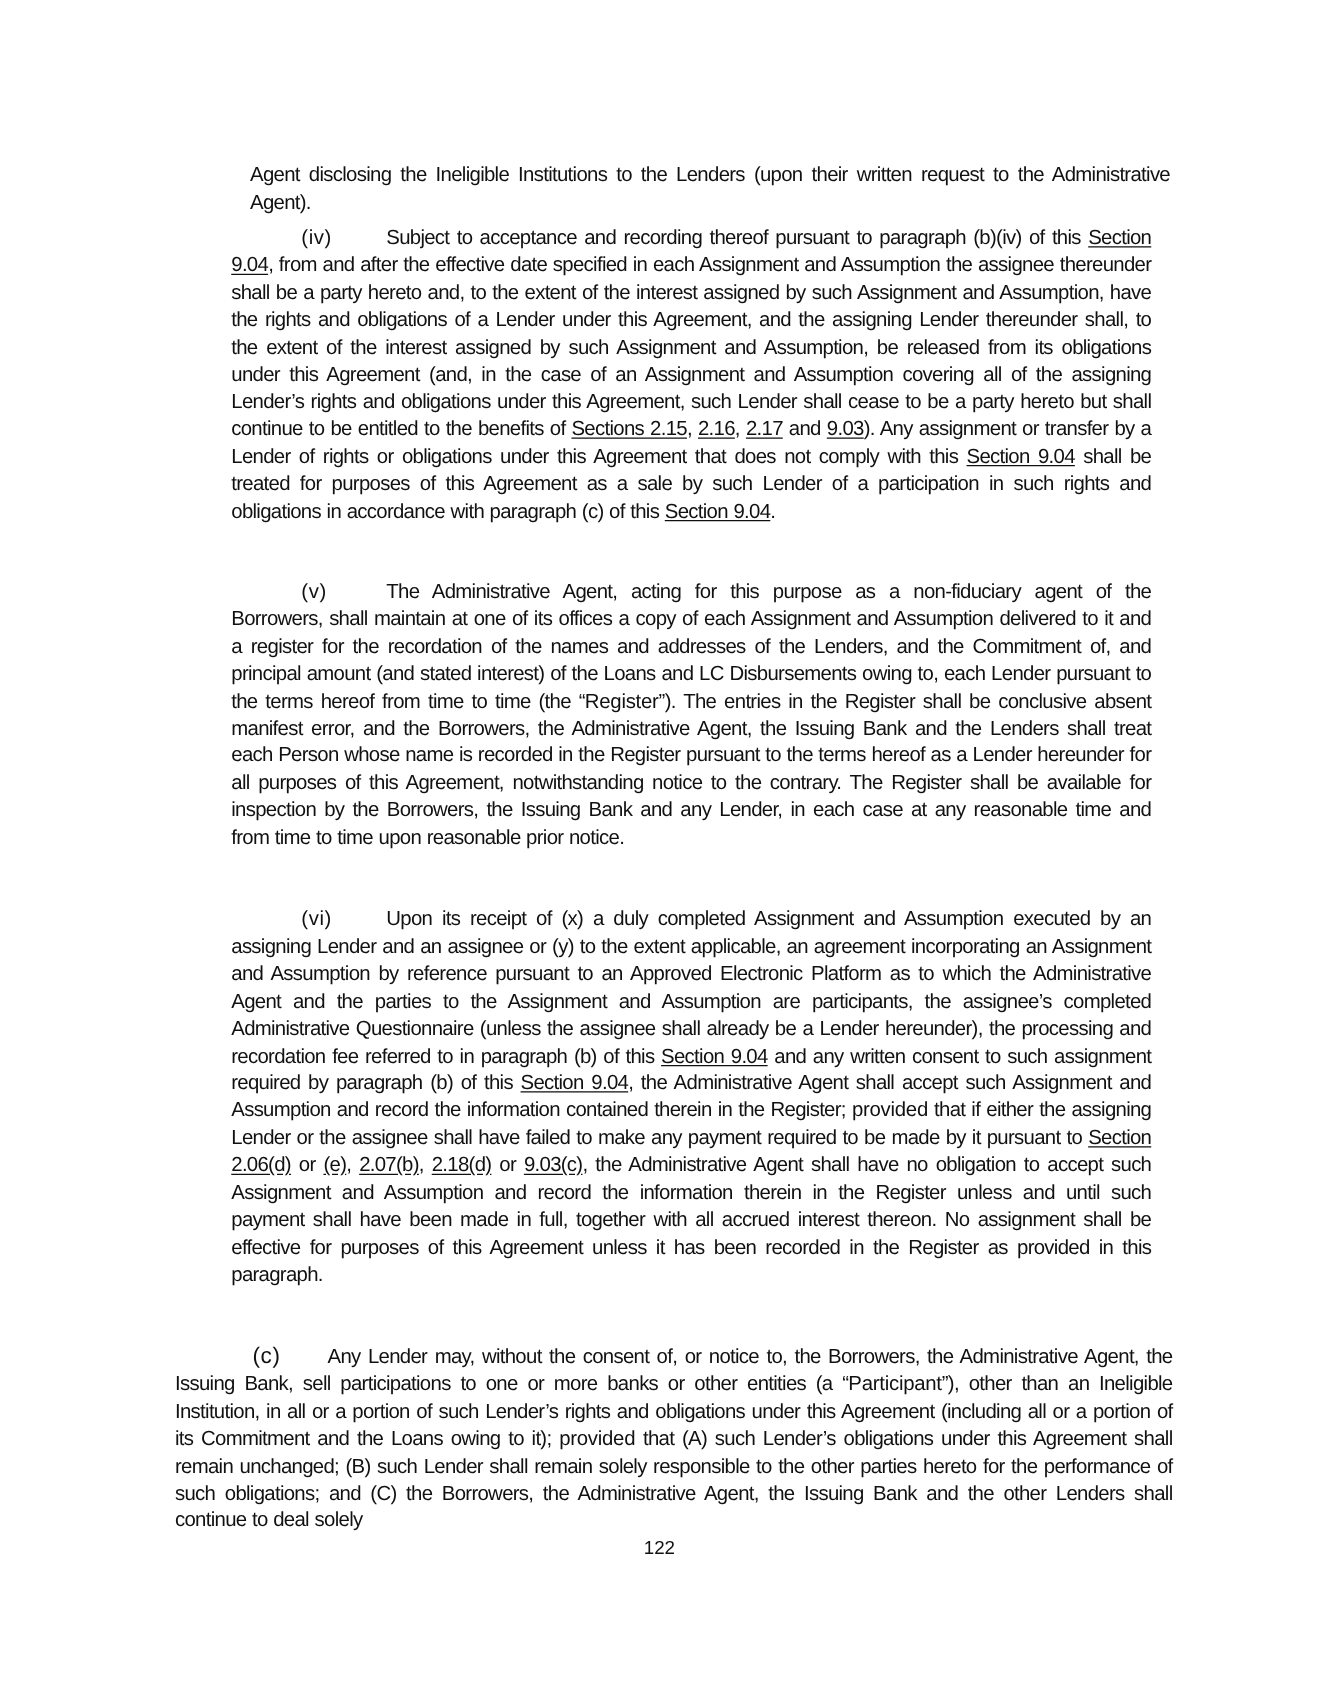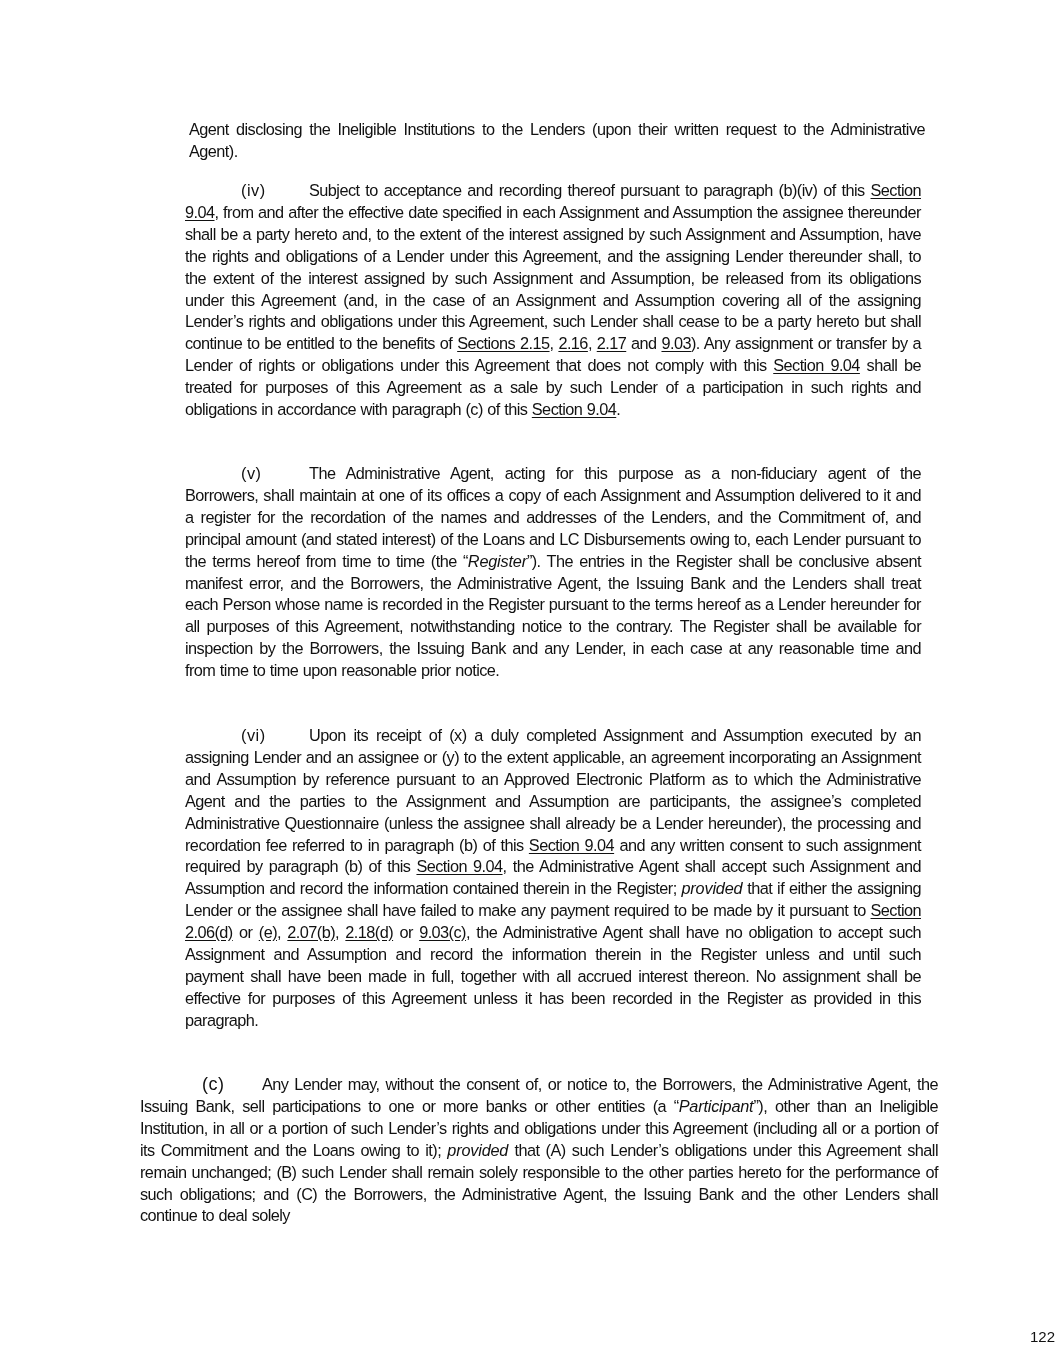--- a/index.html
+++ b/index.html
@@ -10,26 +10,26 @@
   .page { position: absolute; left: 0; top: 0; width: 1055px; height: 1365px; }
   .para {
     position: absolute; text-align: justify; font-size: 16.3px; line-height: 21.9px;
     letter-spacing: -0.55px; word-spacing: 0.5px;
     text-align-last: left;
   }
   .sub { left: 185px; width: 736px; }
   .main { left: 140px; width: 798px; }
   .num { display: inline-block; letter-spacing: 0.5px; }
   .u { text-decoration: underline; text-underline-offset: 2px; }
-  .def { font-family: "Liberation Sans Narrow", "Liberation Sans", sans-serif; letter-spacing: -0.2px; font-style: italic; }
-  .pagenum { position: absolute; left: 0; width: 1055px; top: 1328px; text-align: right; font-size: 15px; }
+  .def { font-family: "Liberation Sans Narrow", "Liberation Sans", sans-serif; letter-spacing: -0.2px; }
+  .pagenum { position: absolute; left: 0; width: 1055px; top: 1230px; text-align: center; font-size: 15px; }
 </style>
 </head>
 <body>
 
 <div class="page">
-  <p class="para sub" style="top:115px;margin:4px;"><span>Agent disclosing the Ineligible Institutions to the Lenders (upon their written request to the Administrative Agent).</span></p>
+  <p class="para sub" style="top:115px;margin:15px;"><span>Agent disclosing the Ineligible Institutions to the Lenders (upon their written request to the Administrative Agent).</span></p>
   <p class="para sub" style="top:180px;margin:0;"><span style="display: inline-block; width: 56px;"></span><span class="num" style="width: 68px;">(iv)</span><span>Subject to acceptance and recording thereof pursuant to paragraph (b)(iv) of this </span><span class="u">Section 9.04</span><span>, from and after the effective date specified in each Assignment and Assumption the assignee thereunder shall be a party hereto and, to the extent of the interest assigned by such Assignment and Assumption, have the rights and obligations of a Lender under this Agreement, and the assigning Lender thereunder shall, to the extent of the interest assigned by such Assignment and Assumption, be released from its obligations under this Agreement (and, in the case of an Assignment and Assumption covering all of the assigning Lender’s rights and obligations under this Agreement, such Lender shall cease to be a party hereto but shall continue to be entitled to the benefits of </span><span class="u">Sections 2.15</span><span>, </span><span class="u">2.16</span><span>, </span><span class="u">2.17</span><span> and </span><span class="u">9.03</span><span>).  Any assignment or transfer by a Lender of rights or obligations under this Agreement that does not comply with this </span><span class="u">Section 9.04</span><span> shall be treated for purposes of this Agreement as a sale by such Lender of a participation in such rights and obligations in accordance with paragraph (c) of this </span><span class="u">Section 9.04</span><span>.</span></p>
   <p class="para sub" style="top:463px;margin:0;"><span style="display: inline-block; width: 56px;"></span><span class="num" style="width: 68px;">(v)</span><span>The Administrative Agent, acting for this purpose as a non-fiduciary agent of the Borrowers, shall maintain at one of its offices a copy of each Assignment and Assumption delivered to it and a register for the recordation of the names and addresses of the Lenders, and the Commitment of, and principal amount (and stated interest) of the Loans and LC Disbursements owing to, each Lender pursuant to the terms hereof from time to time (the “</span><span class="def">Register</span><span>”).  The entries in the Register shall be conclusive absent manifest error, and the Borrowers, the Administrative Agent, the Issuing Bank and the Lenders shall treat each Person whose name is recorded in the Register pursuant to the terms hereof as a Lender hereunder for all purposes of this Agreement, notwithstanding notice to the contrary.  The Register shall be available for inspection by the Borrowers, the Issuing Bank and any Lender, in each case at any reasonable time and from time to time upon reasonable prior notice.</span></p>
   <p class="para sub" style="top:725px;margin:0;"><span style="display: inline-block; width: 56px;"></span><span class="num" style="width: 68px;">(vi)</span><span>Upon its receipt of (x) a duly completed Assignment and Assumption executed by an assigning Lender and an assignee or (y) to the extent applicable, an agreement incorporating an Assignment and Assumption by reference pursuant to an Approved Electronic Platform as to which the Administrative Agent and the parties to the Assignment and Assumption are participants, the assignee’s completed Administrative Questionnaire (unless the assignee shall already be a Lender hereunder), the processing and recordation fee referred to in paragraph (b) of this </span><span class="u">Section 9.04</span><span> and any written consent to such assignment required by paragraph (b) of this </span><span class="u">Section 9.04</span><span>, the Administrative Agent shall accept such Assignment and Assumption and record the information contained therein in the Register; </span><span class="def">provided</span><span> that if either the assigning Lender or the assignee shall have failed to make any payment required to be made by it pursuant to </span><span class="u">Section 2.06(d)</span><span> or </span><span class="u">(e)</span><span>, </span><span class="u">2.07(b)</span><span>, </span><span class="u">2.18(d)</span><span> or </span><span class="u">9.03(c)</span><span>, the Administrative Agent shall have no obligation to accept such Assignment and Assumption and record the information therein in the Register unless and until such payment shall have been made in full, together with all accrued interest thereon. No assignment shall be effective for purposes of this Agreement unless it has been recorded in the Register as provided in this paragraph.</span></p>
   <p class="para main" style="top:1074px;margin:0;"><span style="display: inline-block; width: 62px;"></span><span class="num" style="width: 60px; font-size: 18px;">(c)</span><span>Any Lender may, without the consent of, or notice to, the Borrowers, the Administrative Agent, the Issuing Bank, sell participations to one or more banks or other entities (a “</span><span class="def">Participant</span><span>”), other than an Ineligible Institution, in all or a portion of such Lender’s rights and obligations under this Agreement (including all or a portion of its Commitment and the Loans owing to it); </span><span class="def">provided</span><span> that (A) such Lender’s obligations under this Agreement shall remain unchanged; (B) such Lender shall remain solely responsible to the other parties hereto for the performance of such obligations; and (C) the Borrowers, the Administrative Agent, the Issuing Bank and the other Lenders shall continue to deal solely</span></p>
   <div class="pagenum">122</div>
 </div>
 
 </body></html>

